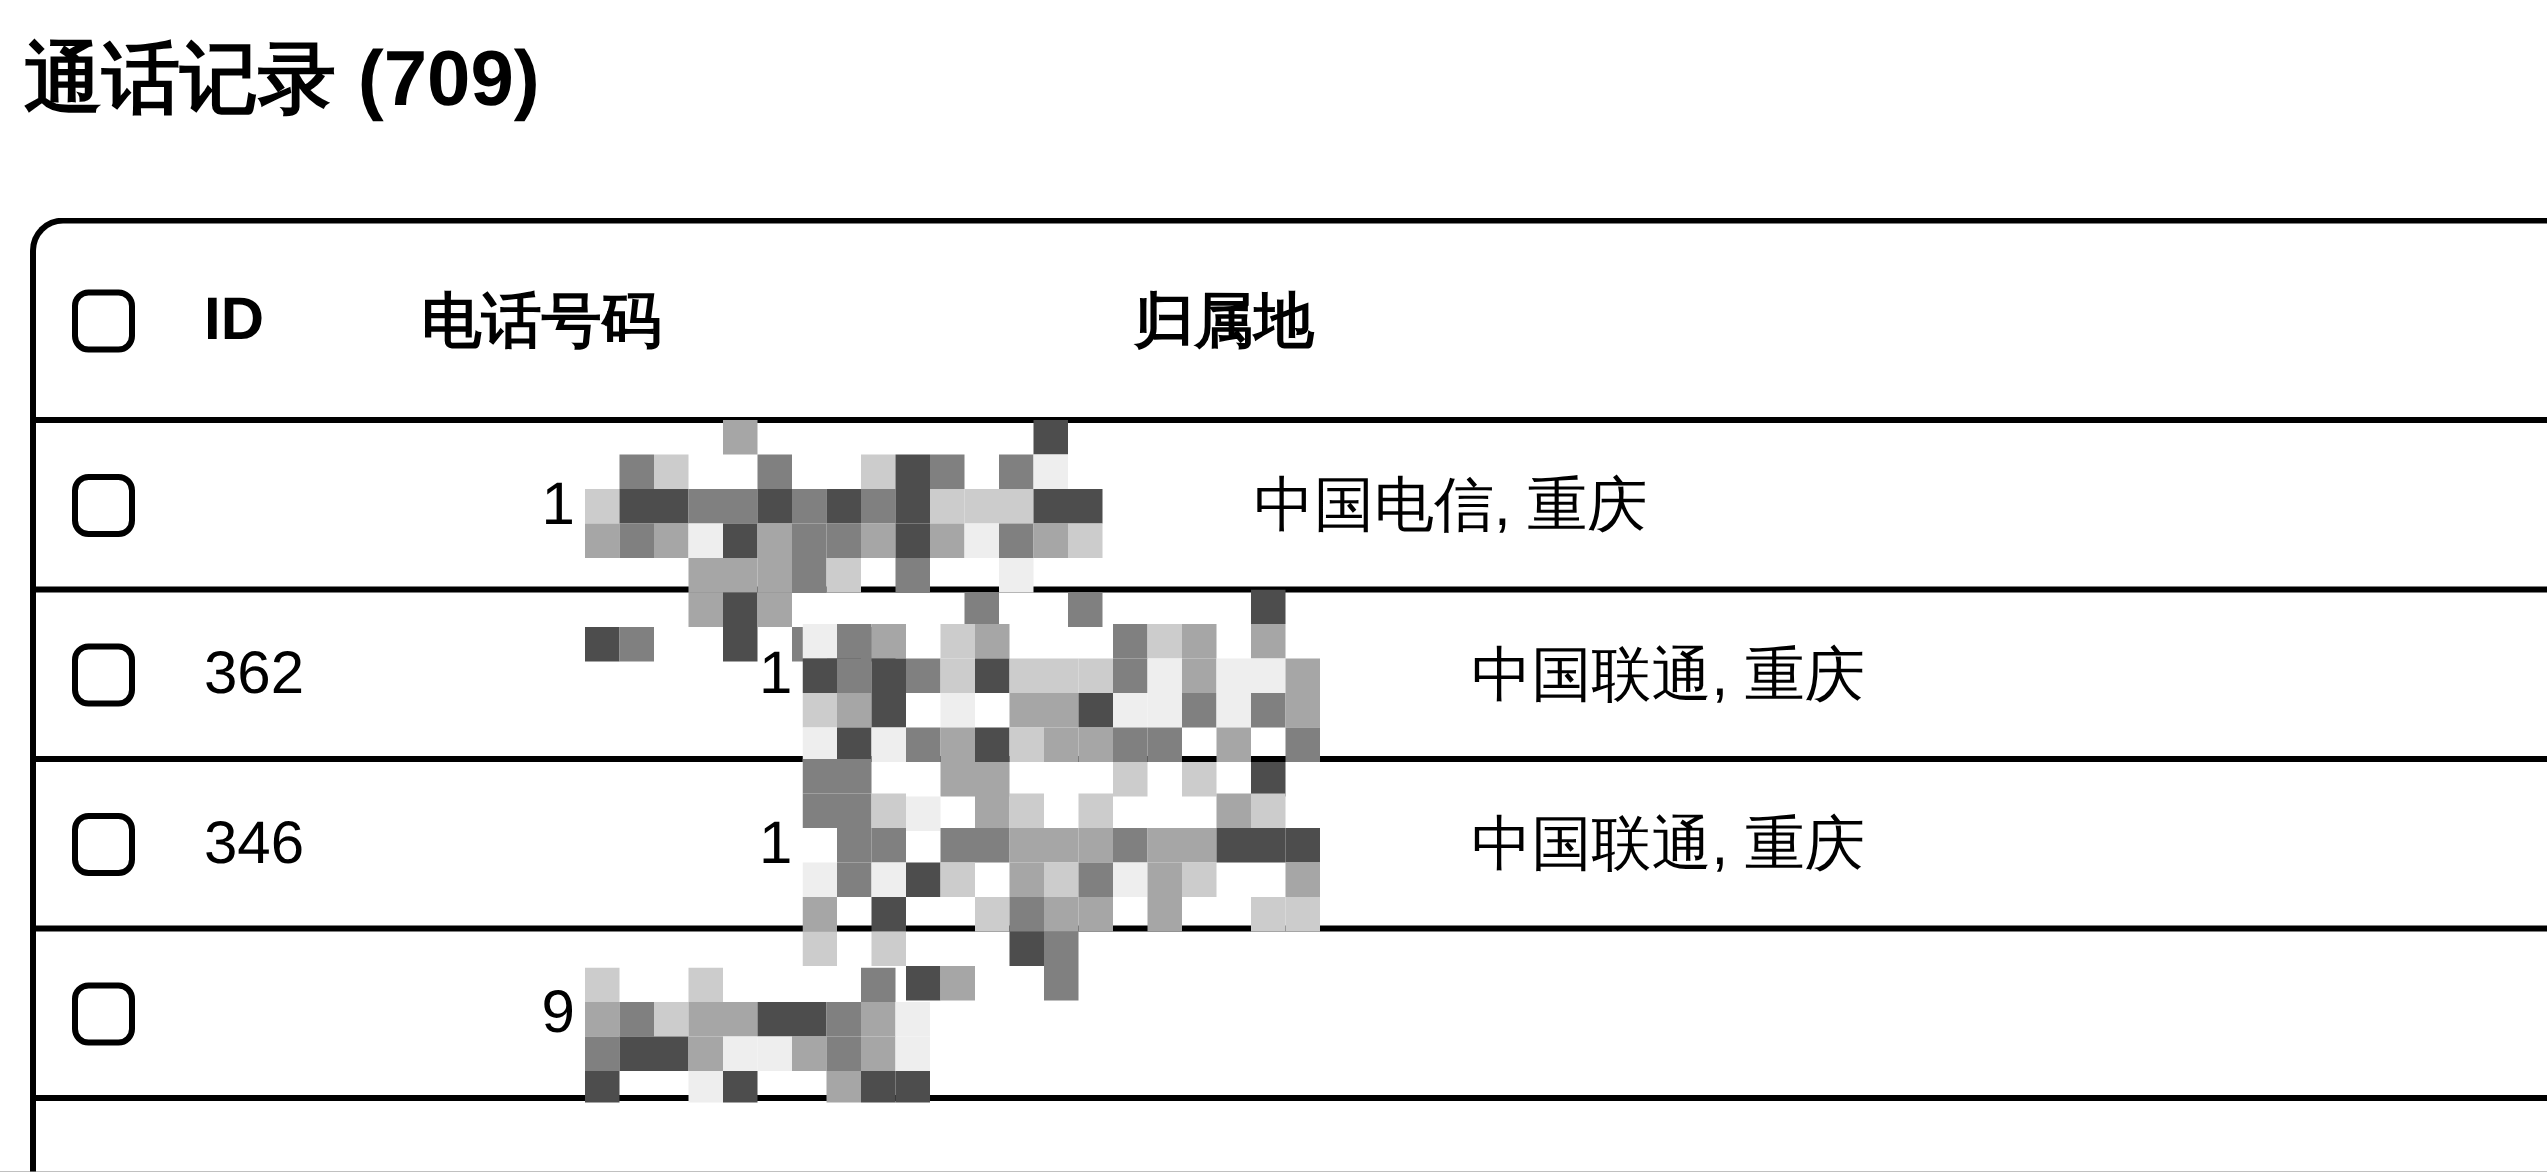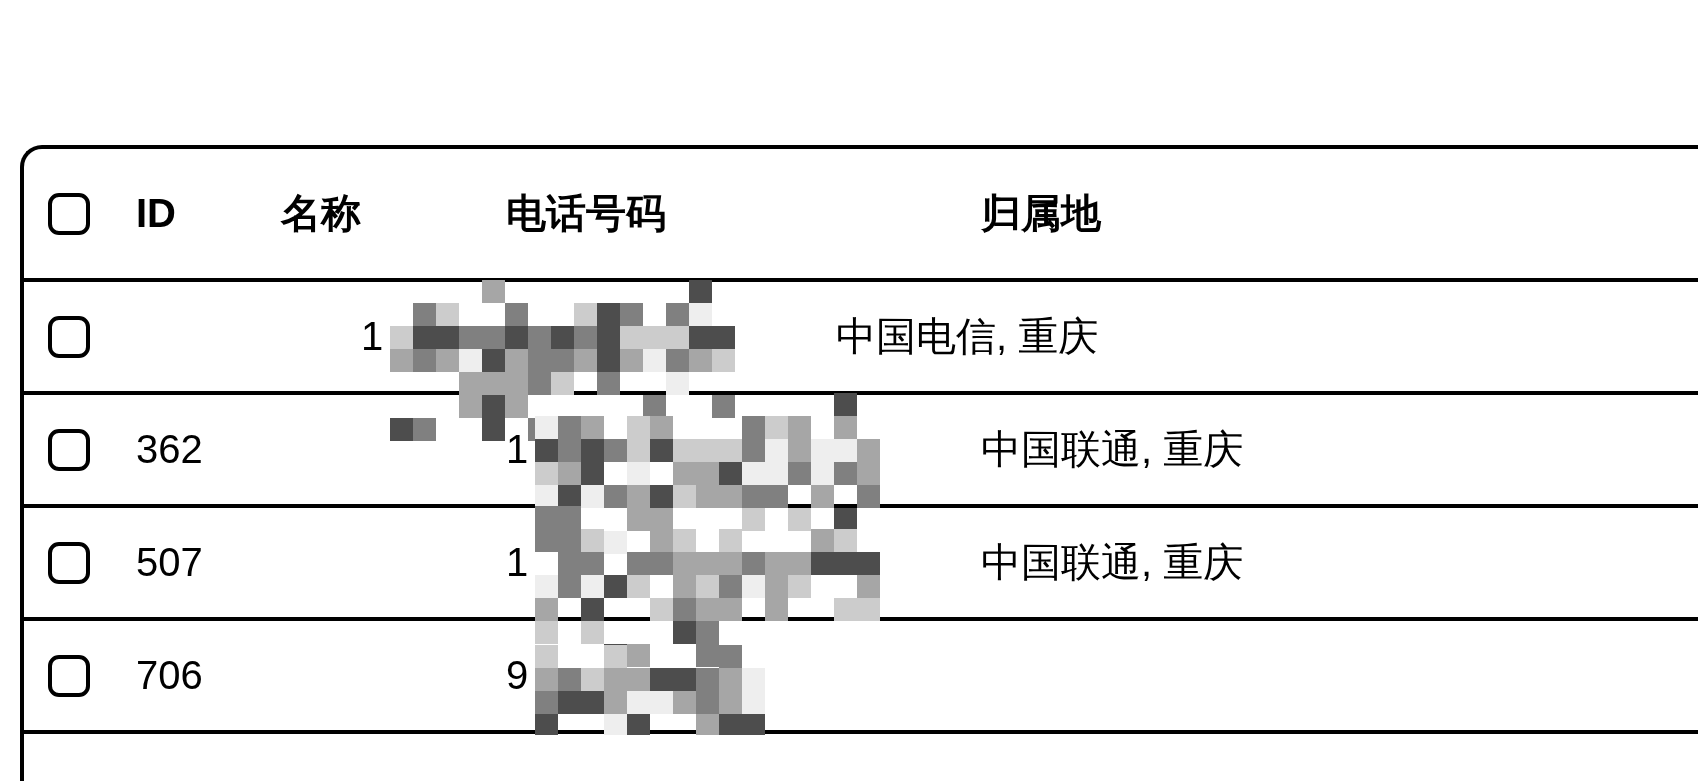--- a/index.html
+++ b/index.html
@@ -143,29 +143,29 @@
     width: 230px;
     height: 90px;
     top: -8px;
   }
 </style>
 </head>
 <body>
 
 <div class="page">
 
+  <div class="page-title">通话记录 (709)</div>
 
   <div class="table-wrap">
 
     <div class="row header">
       <div class="cell-check">
         <span class="checkbox"></span>
       </div>
       <div class="cell-id">ID</div>
-      <div class="cell-name">名称</div>
       <div class="cell-phone">电话号码</div>
       <div class="cell-region">归属地</div>
     </div>
 
     <div class="row">
       <div class="cell-check">
         <span class="checkbox"></span>
       </div>
       <div class="cell-name"></div>
       <div class="cell-phone">
@@ -302,21 +302,21 @@
             <span class="mosaic-cell" style="left: 69px; top: 138px; width: 23px; height: 23px; background: rgb(238, 238, 238);"></span>
           </span>
       </div>
       <div class="cell-region">中国联通, 重庆</div>
     </div>
 
     <div class="row">
       <div class="cell-check">
         <span class="checkbox"></span>
       </div>
-      <div class="cell-id">507</div>
+      <div class="cell-id">346</div>
       <div class="cell-name"></div>
       <div class="cell-phone">
         <span class="phone-visible">1</span>
         <span class="redaction">
             <span class="mosaic-cell" style="left: 0px; top: 0px; width: 23px; height: 23px; background: rgb(128, 128, 128);"></span>
             <span class="mosaic-cell" style="left: 23px; top: 0px; width: 23px; height: 23px; background: rgb(128, 128, 128);"></span>
             <span class="mosaic-cell" style="left: 0px; top: 23px; width: 23px; height: 23px; background: rgb(128, 128, 128);"></span>
             <span class="mosaic-cell" style="left: 23px; top: 23px; width: 23px; height: 23px; background: rgb(128, 128, 128);"></span>
             <span class="mosaic-cell" style="left: 46px; top: 23px; width: 23px; height: 23px; background: rgb(204, 204, 204);"></span>
             <span class="mosaic-cell" style="left: 115px; top: 23px; width: 23px; height: 23px; background: rgb(166, 166, 166);"></span>
@@ -367,21 +367,20 @@
             <span class="mosaic-cell" style="left: 161px; top: 138px; width: 23px; height: 23px; background: rgb(128, 128, 128);"></span>
           </span>
       </div>
       <div class="cell-region">中国联通, 重庆</div>
     </div>
 
     <div class="row">
       <div class="cell-check">
         <span class="checkbox"></span>
       </div>
-      <div class="cell-id">706</div>
       <div class="cell-name"></div>
       <div class="cell-phone">
         <span class="phone-visible">9</span>
         <span class="redaction short">
             <span class="mosaic-cell" style="left: 0px; top: 0px; width: 23px; height: 23px; background: rgb(204, 204, 204);"></span>
             <span class="mosaic-cell" style="left: 69px; top: 0px; width: 23px; height: 23px; background: rgb(204, 204, 204);"></span>
             <span class="mosaic-cell" style="left: 184px; top: 0px; width: 23px; height: 23px; background: rgb(128, 128, 128);"></span>
             <span class="mosaic-cell" style="left: 0px; top: 23px; width: 23px; height: 23px; background: rgb(166, 166, 166);"></span>
             <span class="mosaic-cell" style="left: 23px; top: 23px; width: 23px; height: 23px; background: rgb(128, 128, 128);"></span>
             <span class="mosaic-cell" style="left: 46px; top: 23px; width: 23px; height: 23px; background: rgb(204, 204, 204);"></span>

